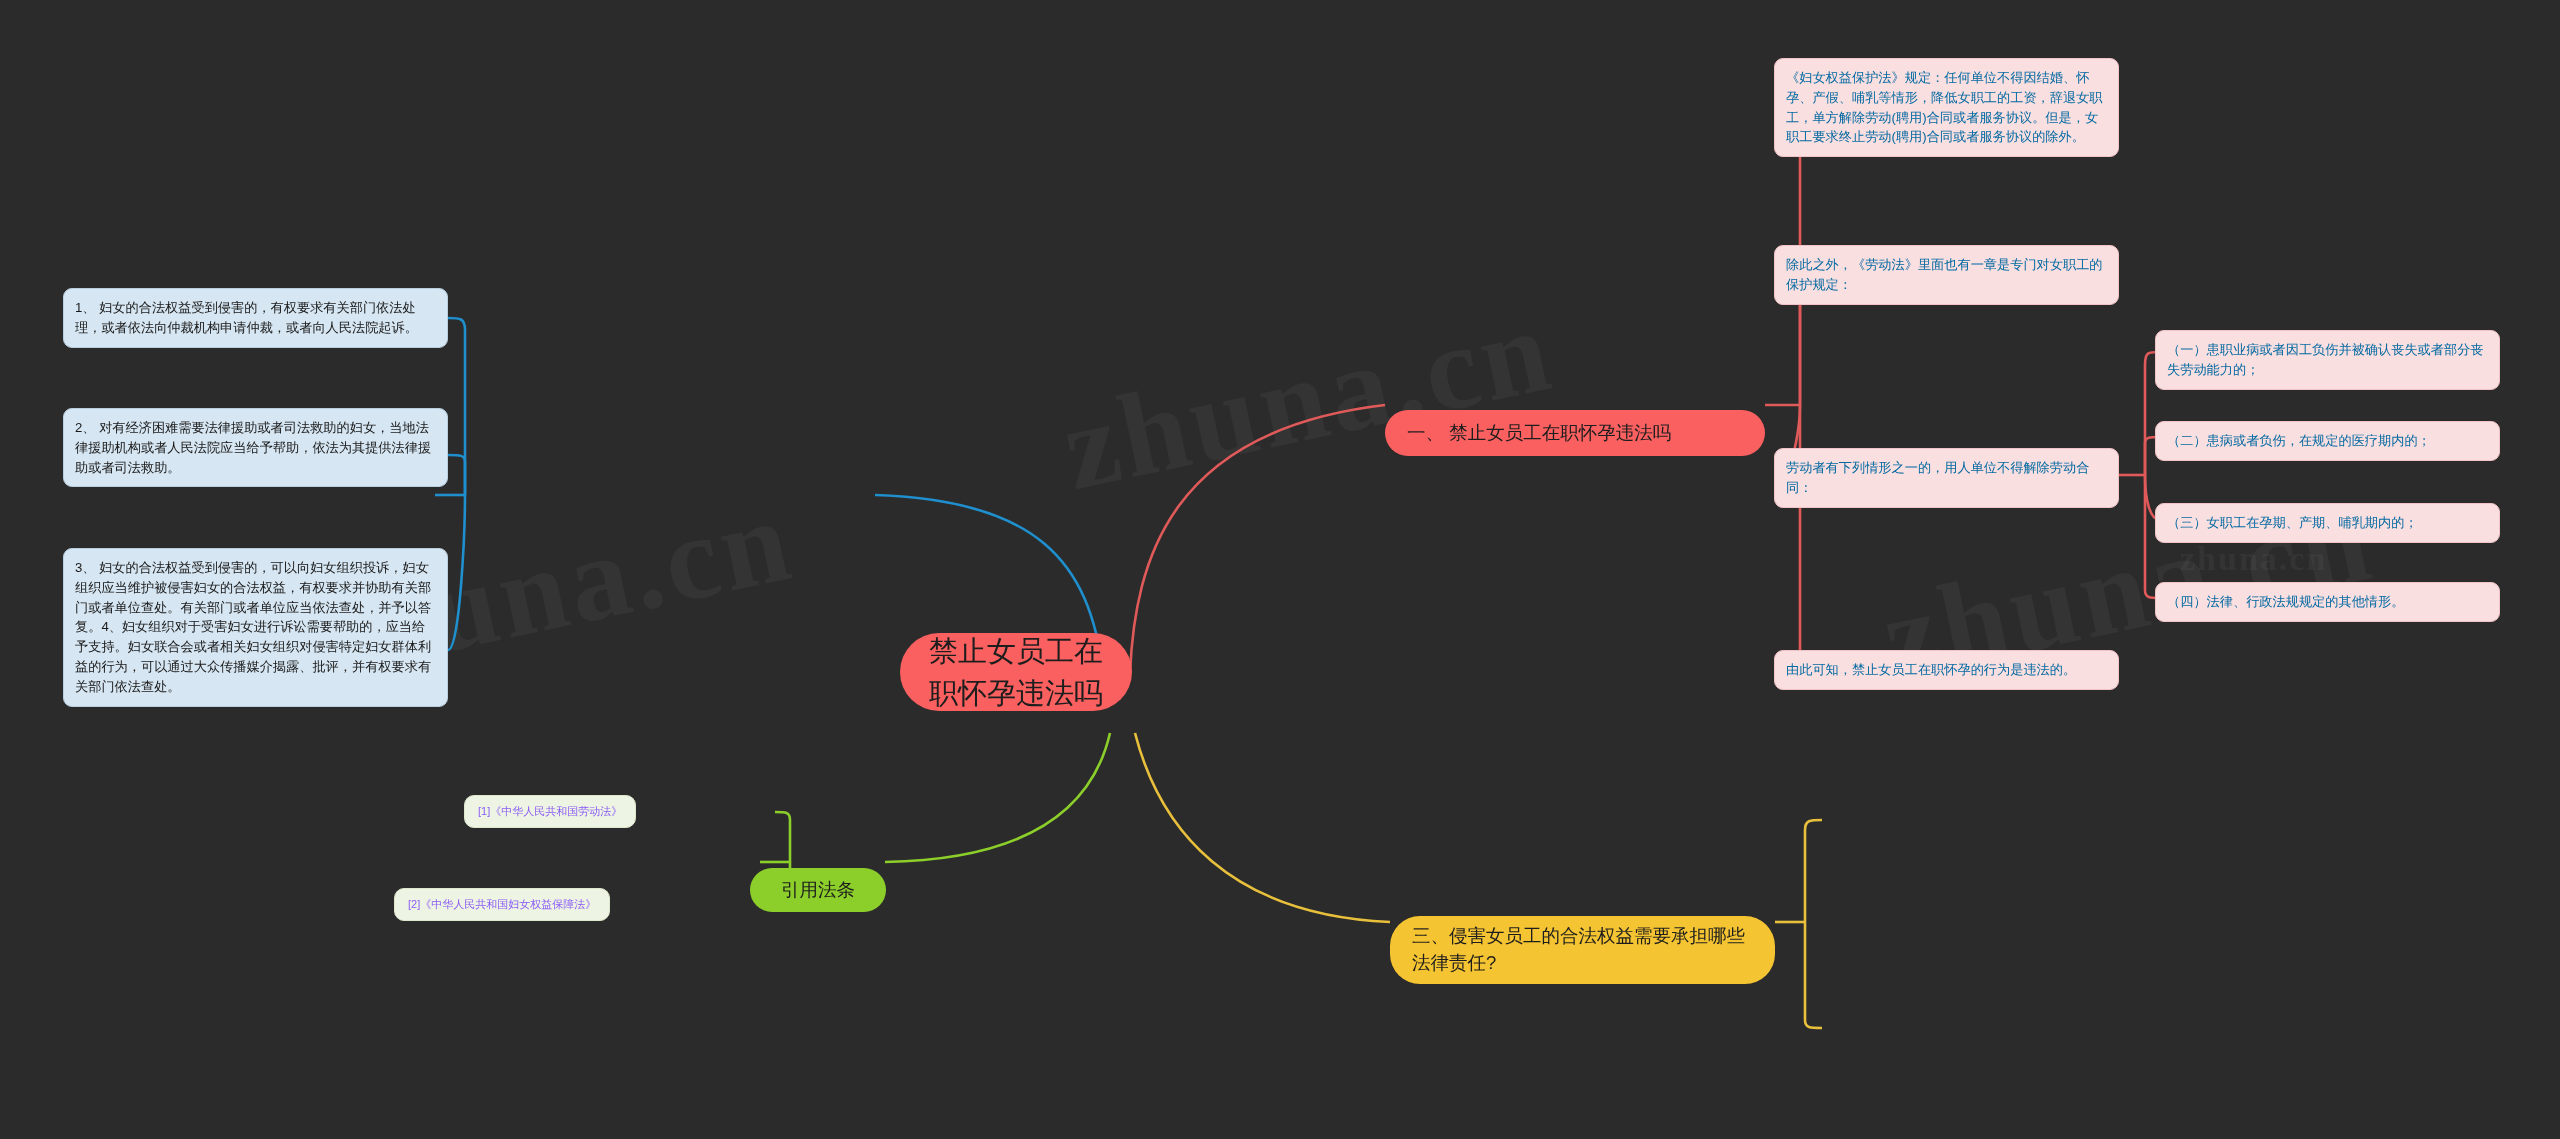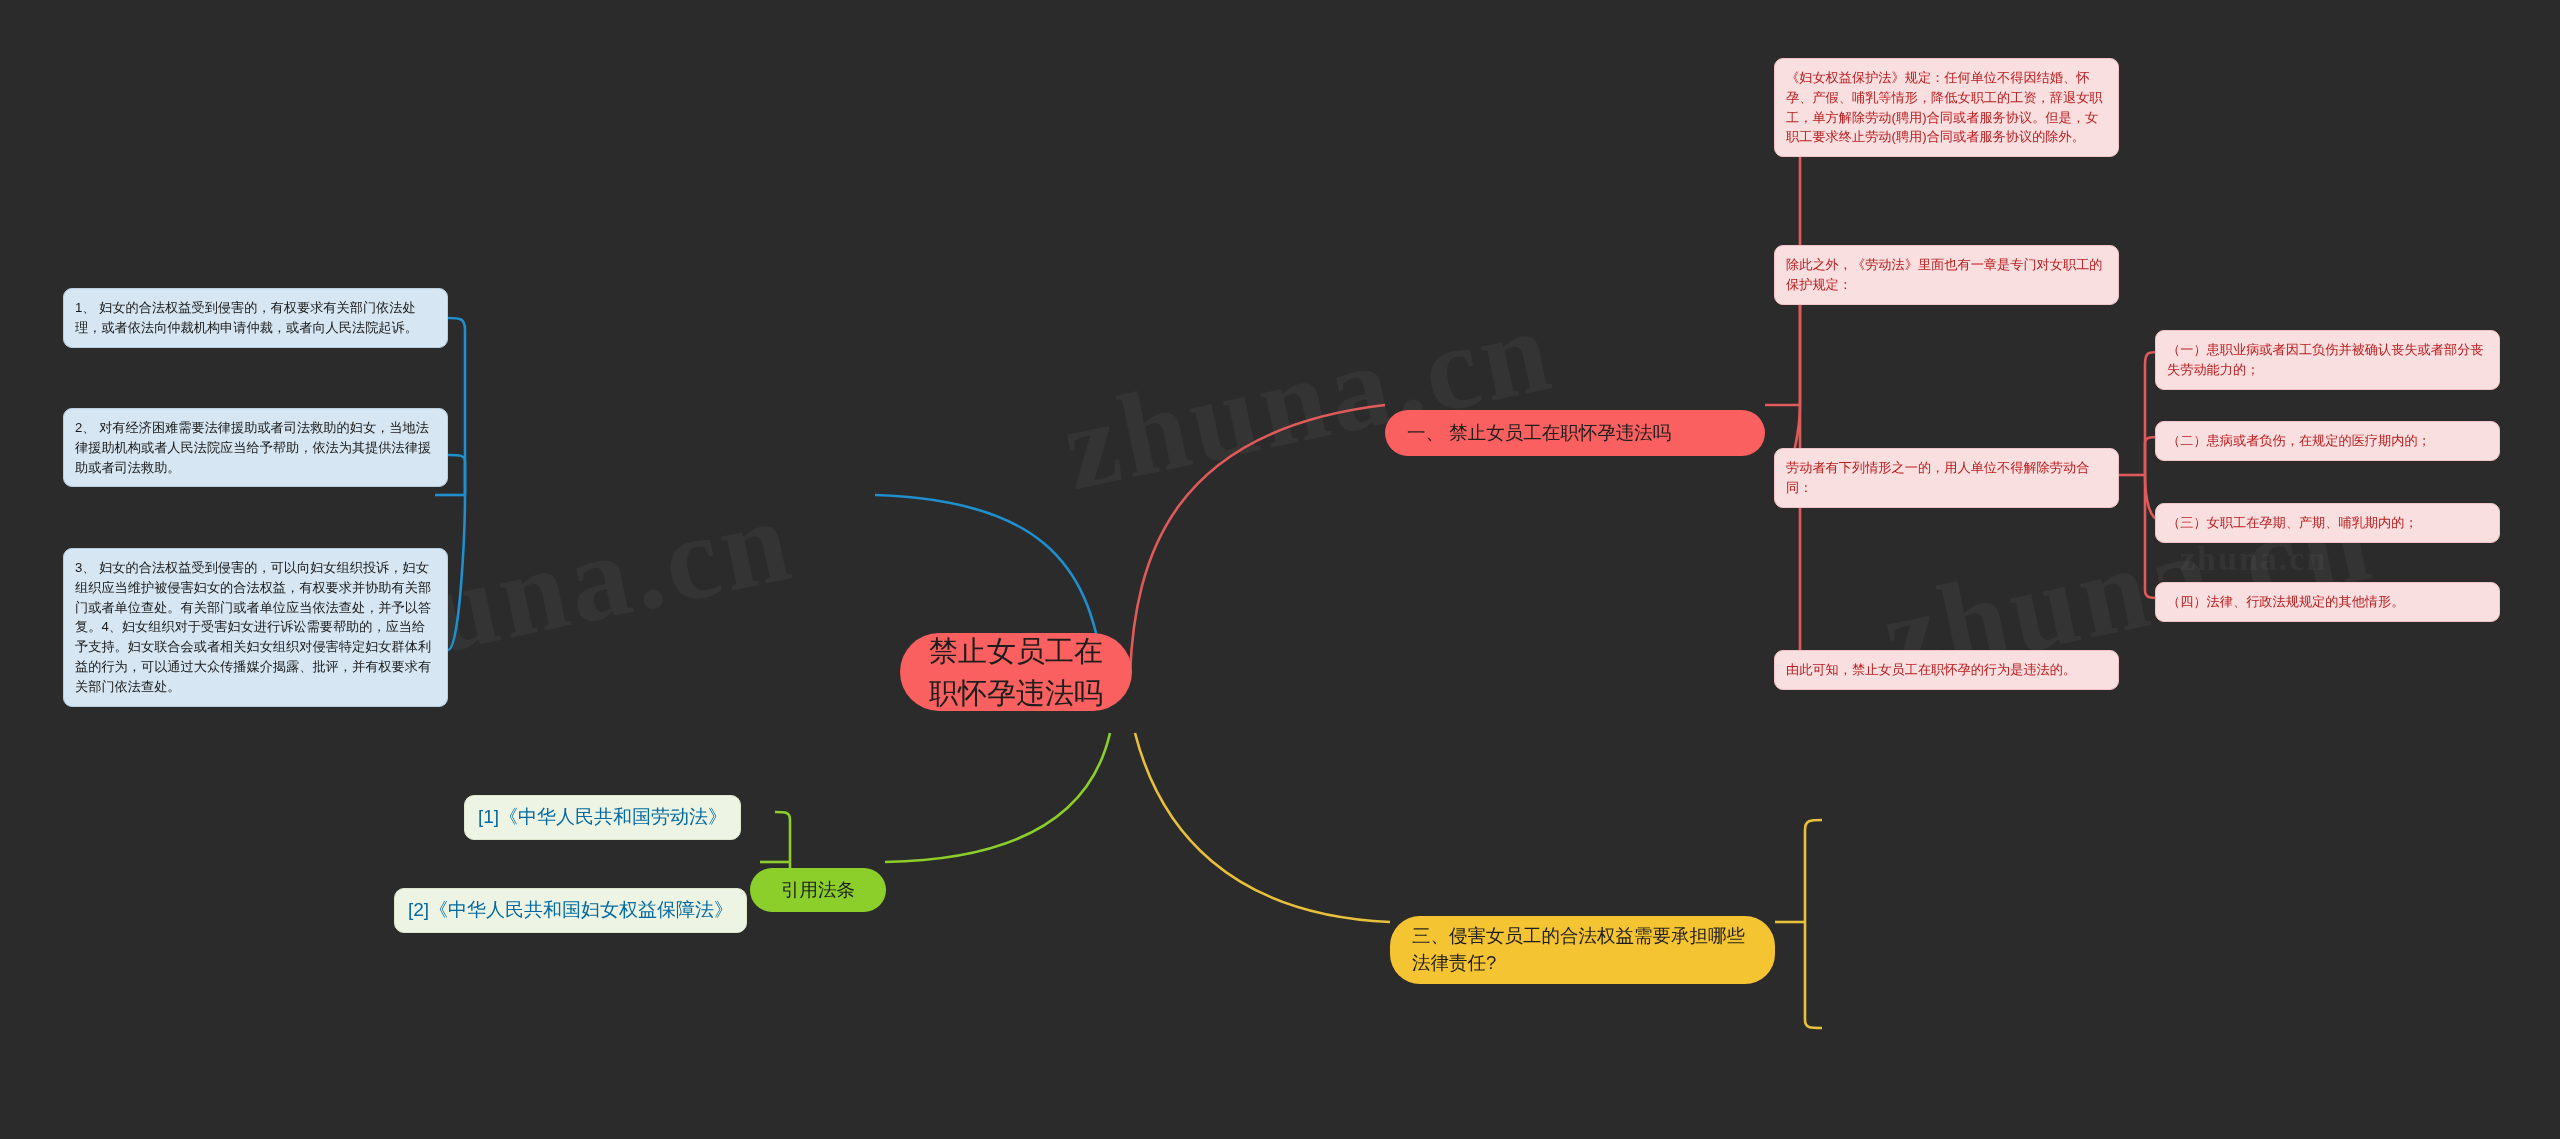--- a/index.html
+++ b/index.html
@@ -81,34 +81,34 @@
     border-radius: 9px;
     line-height: 1.5;
   }
   .leaf-blue {
     background: #d6e6f2;
     color: #1a1a1a;
     border: 1px solid #b9cfe0;
   }
   .leaf-pink {
     background: #fadfe0;
-    color: #b91c1c;
+    color: #0369a1;
     border: 1px solid #f2c3c6;
   }
   .leaf-cream {
     background: #f7f3dc;
     color: #5a4a12;
     border: 1px solid #e6dfbc;
   }
   .leaf-white {
     background: #eef4e3;
-    color: #0369a1;
+    color: #8b5cf6;
     border: 1px solid #dde7cd;
     border-radius: 10px;
-    font-size: 19px;
+    font-size: 11px;
     padding: 7px 13px;
     white-space: nowrap;
   }
 </style>
 </head>
 <body>
 
 <div id="canvas">
 
   <div class="watermark wm1">zhuna.cn</div>

